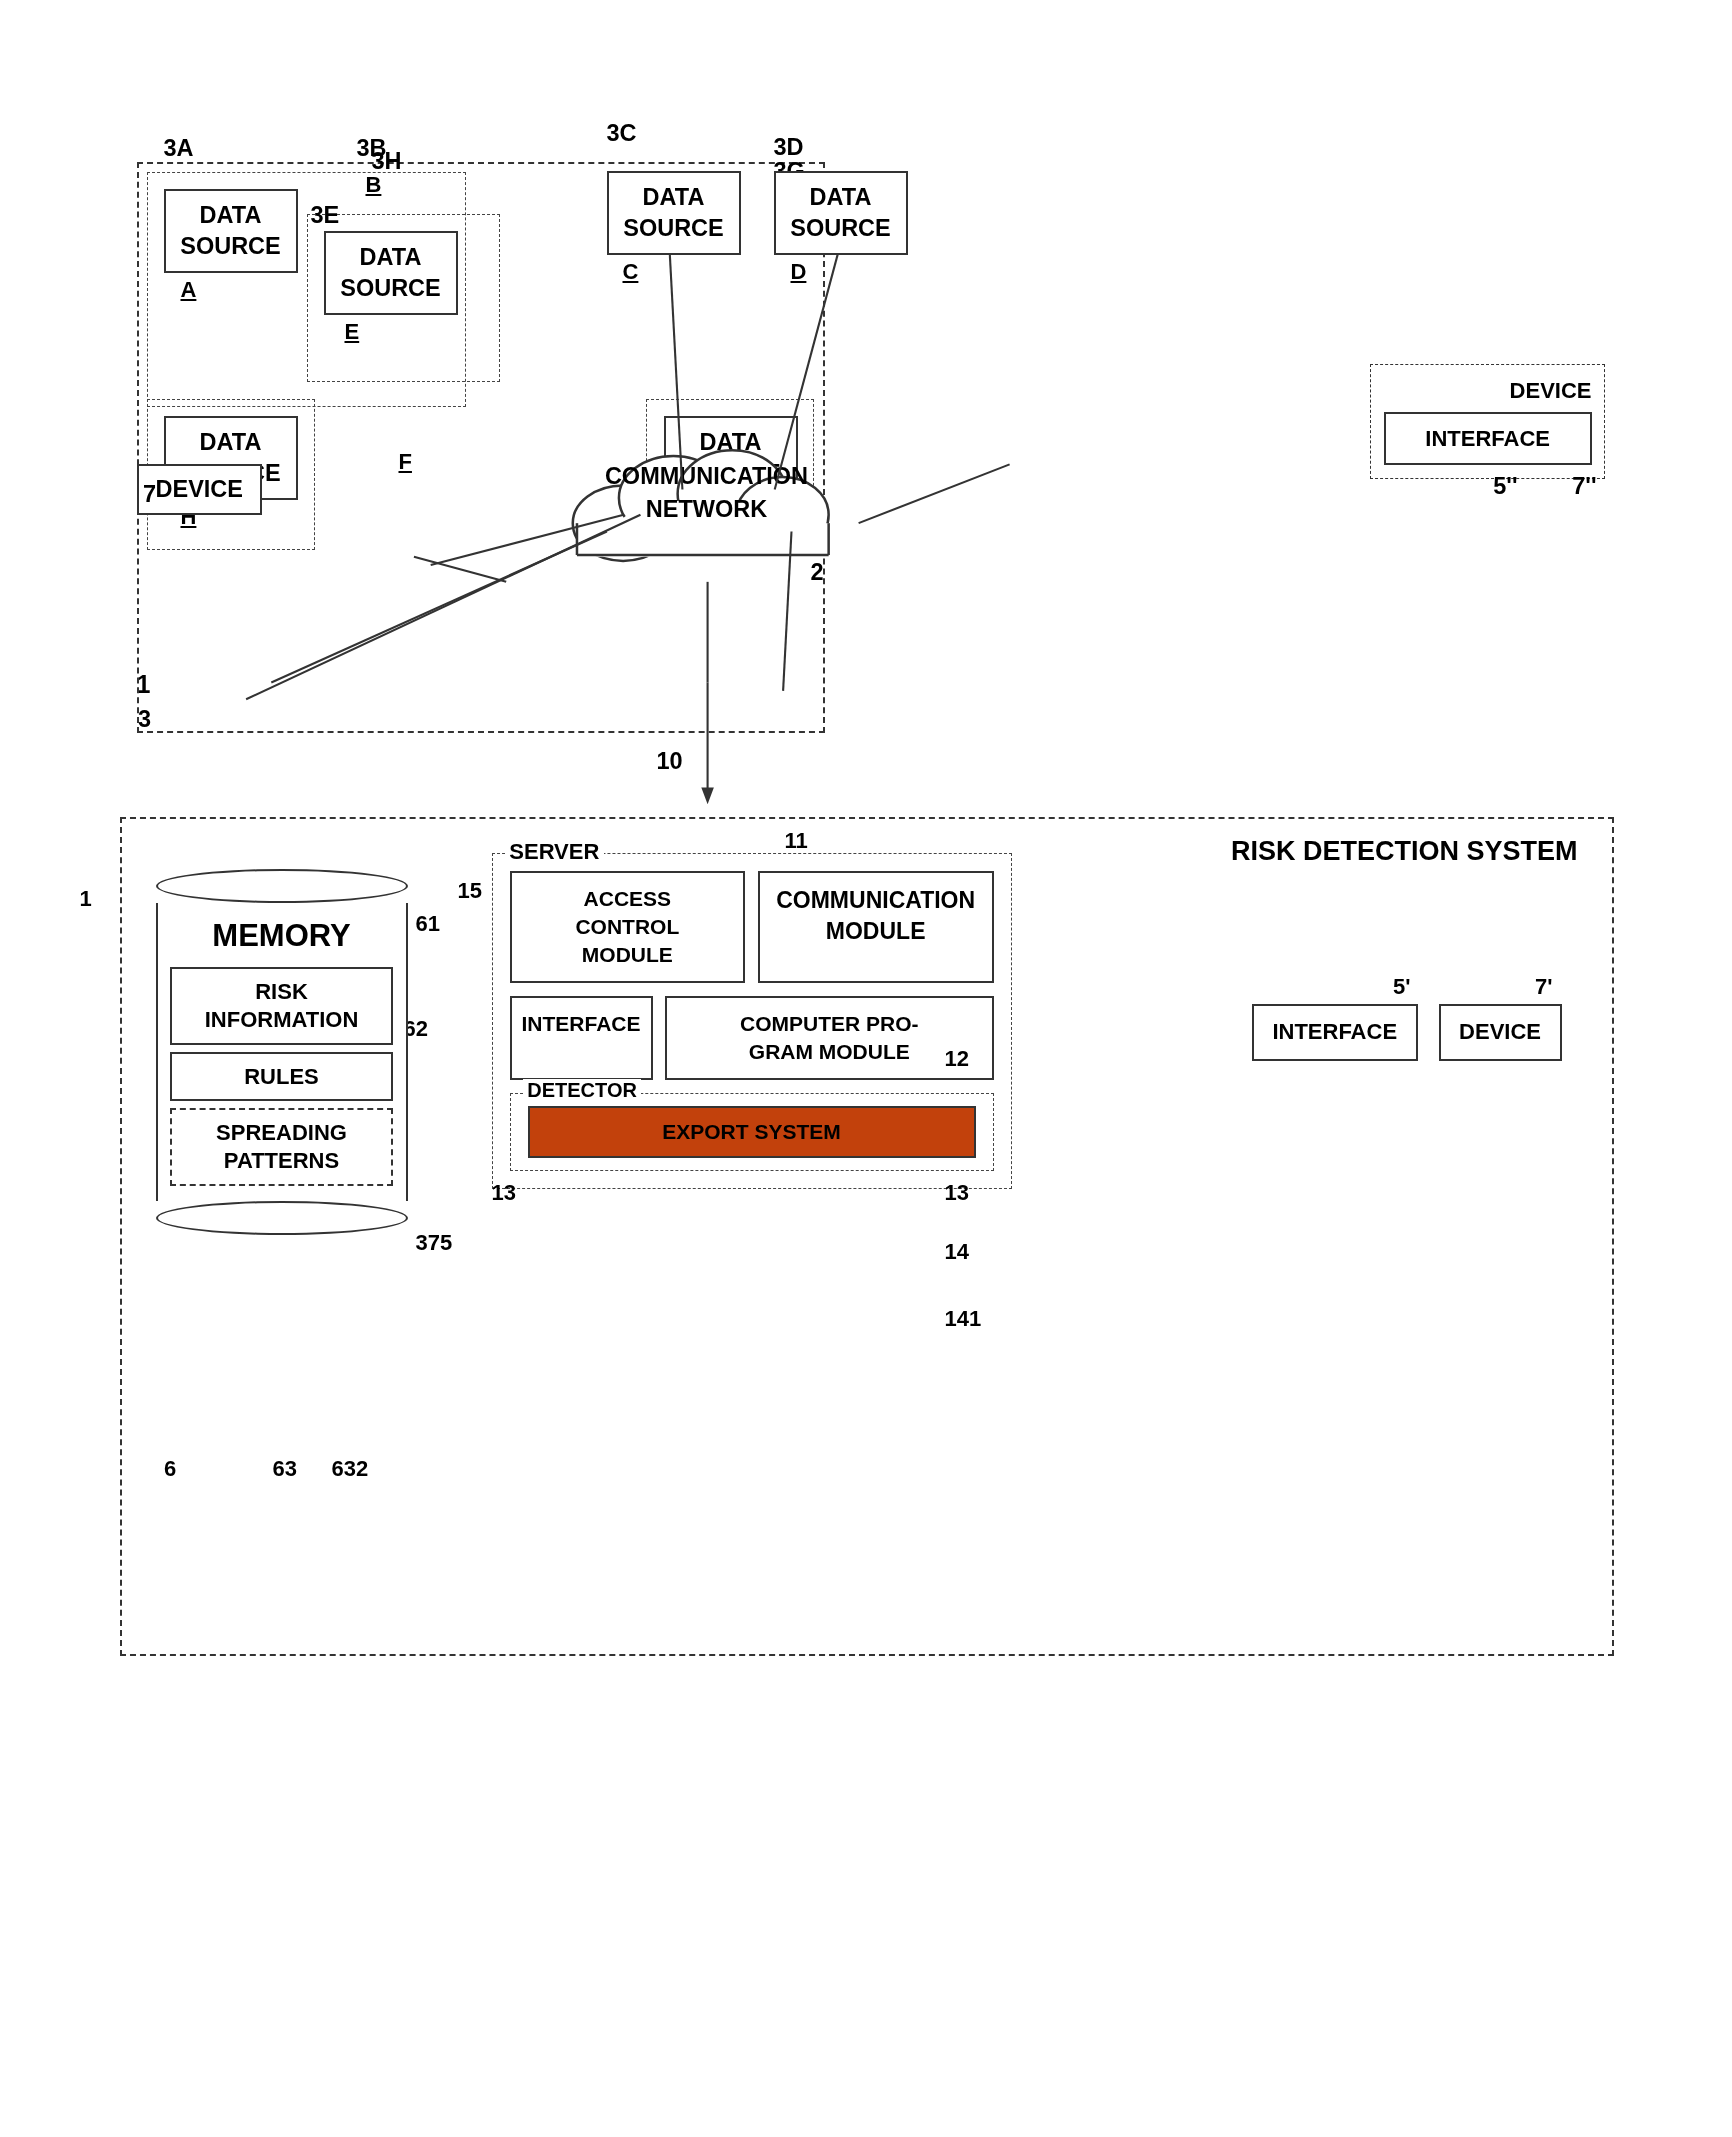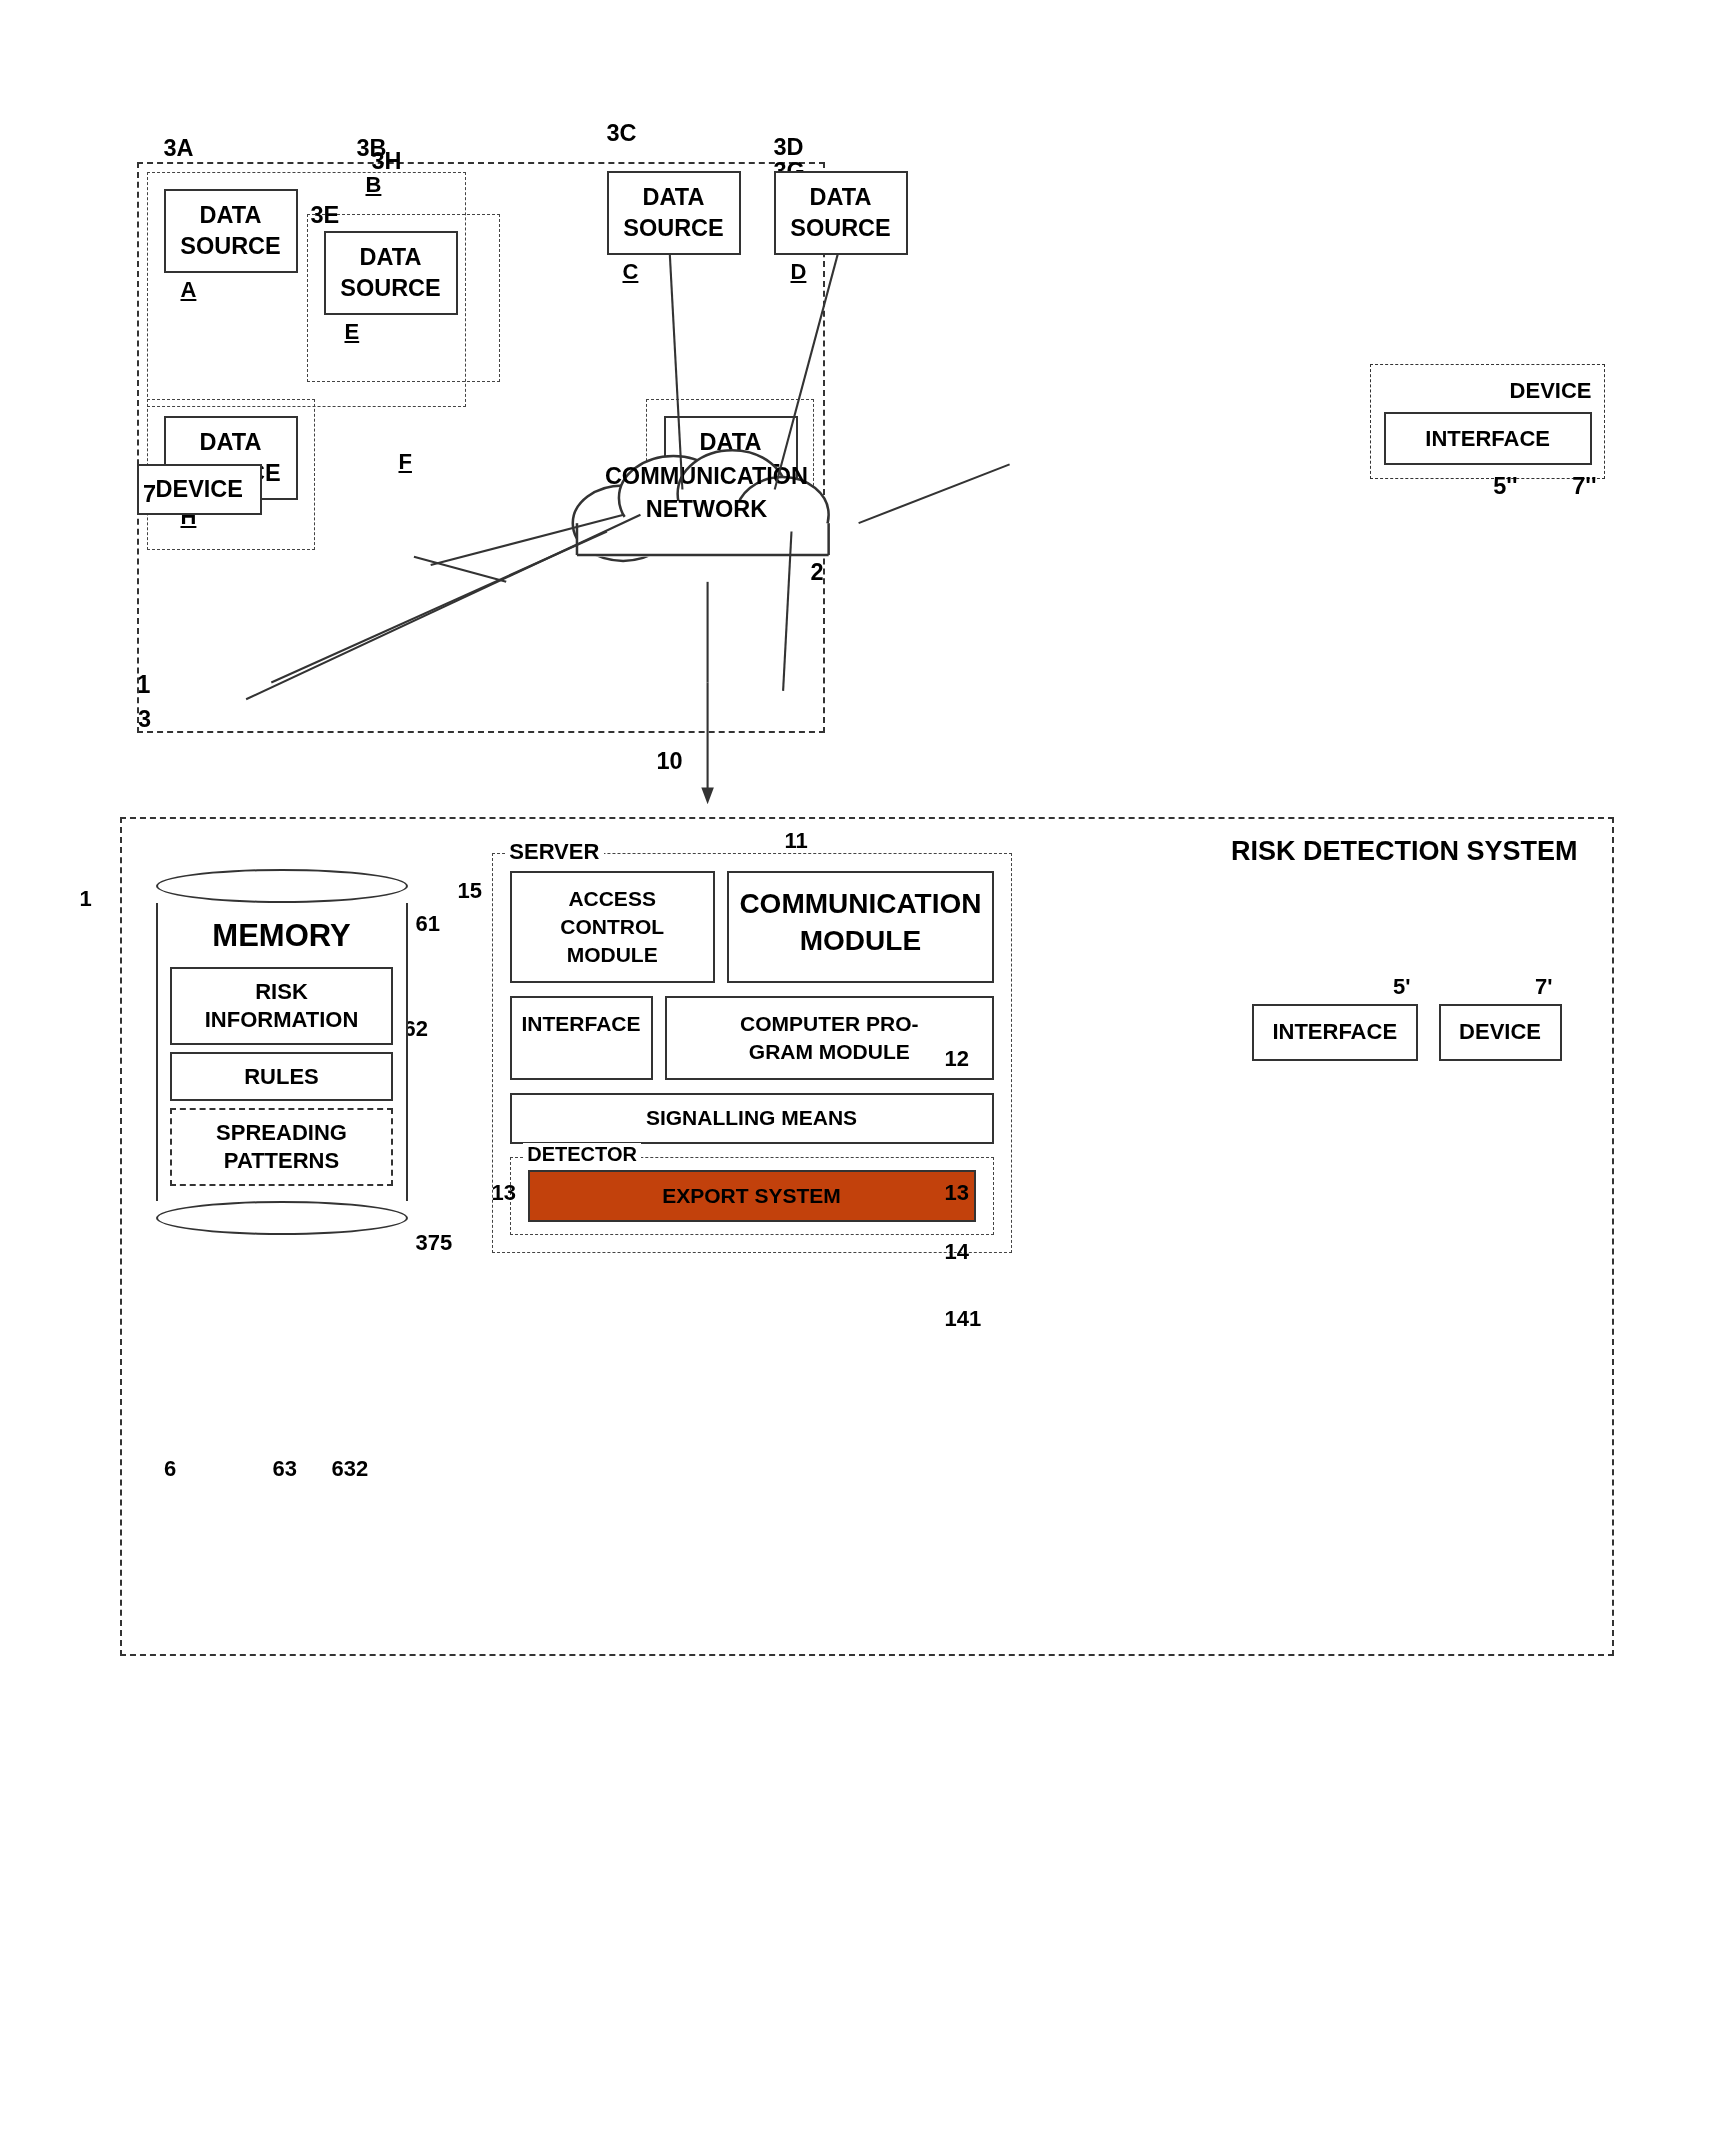--- a/index.html
+++ b/index.html
@@ -326,29 +326,28 @@
 
     <div style="position:absolute; left:336px; top:34px;">
 
       <span class="ref-bottom" style="left:0px; top:25px;">15</span>
 
       <div style="position:relative; border:1.7px dashed #444; padding:17px; width:520px; margin-left:34px;">
         <span style="position:absolute; top:-15px; left:12.6px; font-size:22px; font-weight:bold; font-family:Arial,sans-serif; background:#fff; padding:0 4.2px;">SERVER</span>
 
         <div style="display:flex; gap:12.6px; margin-bottom:12.6px;">
           <div style="border:2.5px solid #333; padding:11.7px 10px; text-align:center; font-size:21px; font-weight:bold; font-family:Arial,sans-serif; background:#fff; flex:1; line-height:1.35;">ACCESS<br>CONTROL<br>MODULE</div>
-          <div style="border:2.5px solid #333; padding:11.7px 10px; text-align:center; font-size:28px; font-weight:bold; font-family:Arial,sans-serif; background:#fff; flex:1; line-height:1.35;">COMMUNICATION<br>MODULE</div>
+          <div style="border:2.5px solid #333; padding:11.7px 10px; text-align:center; font-size:23px; font-weight:bold; font-family:Arial,sans-serif; background:#fff; flex:1; line-height:1.35;">COMMUNICATION<br>MODULE</div>
         </div>
 
         <div style="display:flex; gap:12.6px; margin-bottom:12.6px;">
           <div style="border:2.5px solid #333; padding:11.7px 10px; text-align:center; font-size:21px; font-weight:bold; font-family:Arial,sans-serif; background:#fff; flex:0 0 134px; line-height:1.35;">INTERFACE</div>
           <div style="border:2.5px solid #333; padding:11.7px 10px; text-align:center; font-size:21px; font-weight:bold; font-family:Arial,sans-serif; background:#fff; flex:1; line-height:1.35;">COMPUTER PRO-<br>GRAM MODULE</div>
         </div>
 
-        <div style="border:2.5px solid #333; padding:11.7px 10px; text-align:center; font-size:21px; font-weight:bold; font-family:Arial,sans-serif; background:#fff; margin-bottom:12.6px;">SIGNALLING MEANS</div>
 
         <div style="position:relative; border:1.7px dashed #444; padding:12.6px 17px;">
           <span style="position:absolute; top:-15px; left:12.6px; font-size:20px; font-weight:bold; font-family:Arial,sans-serif; background:#fff; padding:0 4.2px;">DETECTOR</span>
           <div style="border:2.5px solid #333; padding:11.7px 10px; text-align:center; font-size:21px; font-weight:bold; font-family:Arial,sans-serif; background:#c2410c;">EXPORT SYSTEM</div>
         </div>
       </div>
 
       <span class="ref-bottom" style="left:327px; top:-25px;">11</span>
       <span class="ref-bottom" style="left:487px; top:193px;">12</span>
       <span class="ref-bottom" style="left:34px; top:327px;">13</span>

